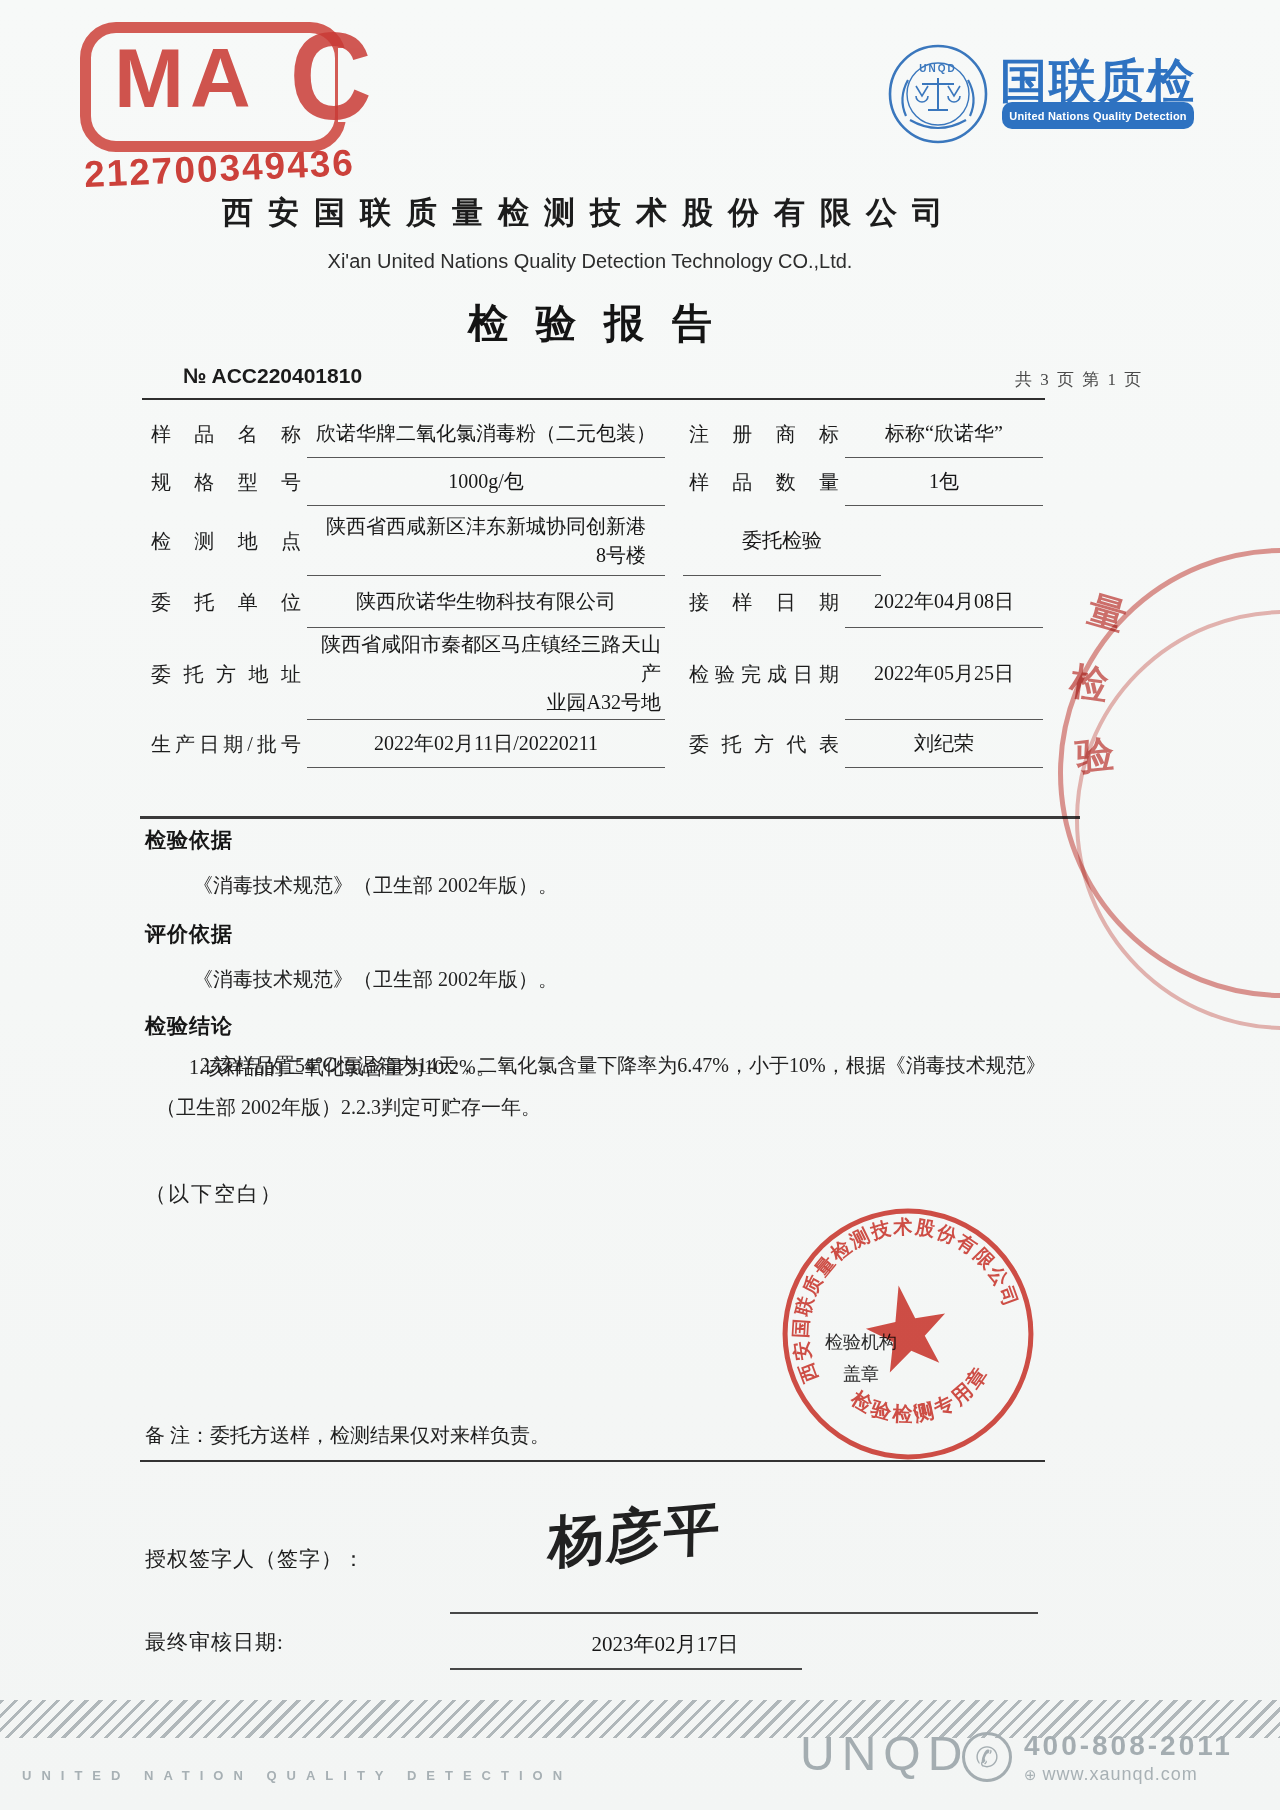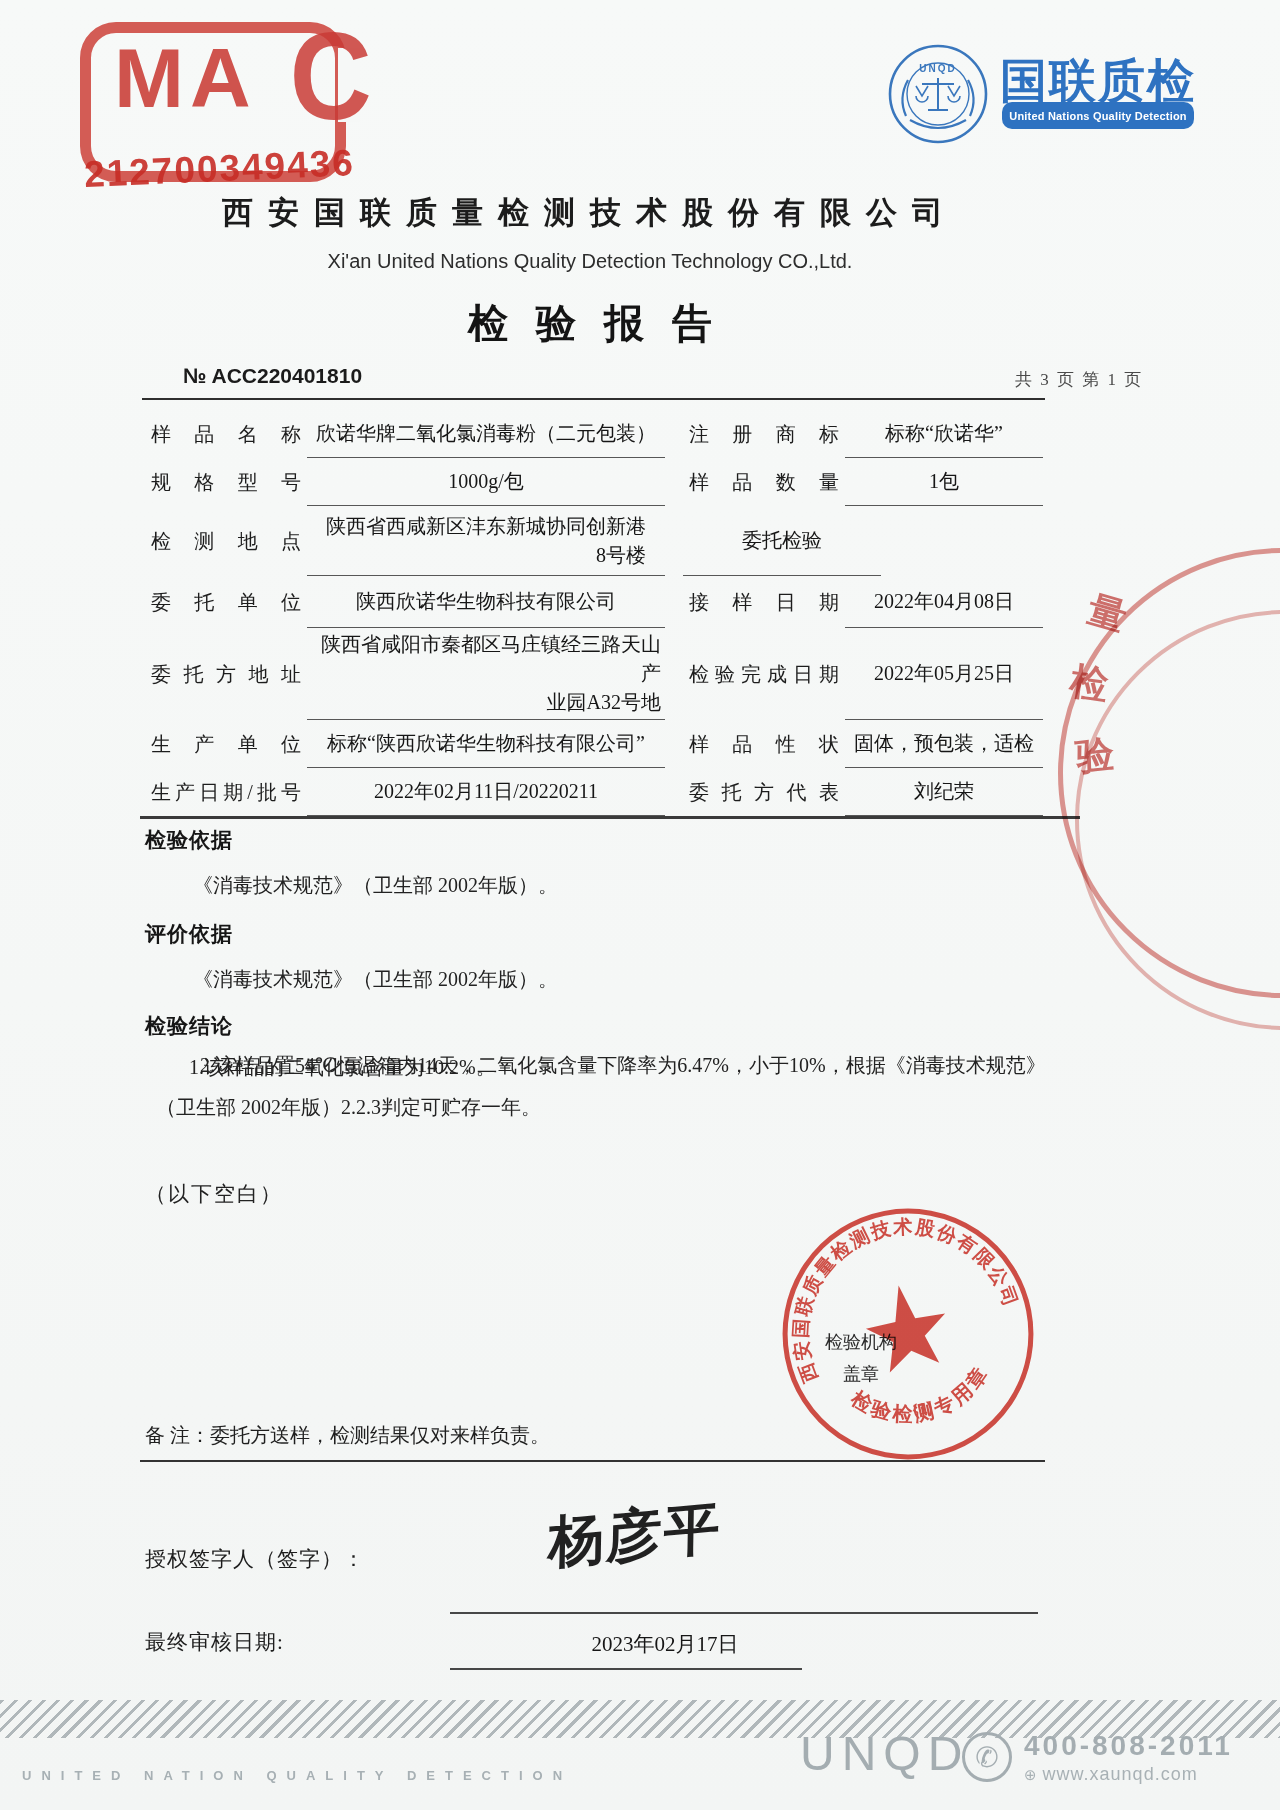--- a/index.html
+++ b/index.html
@@ -12,21 +12,21 @@
   *{margin:0;padding:0;box-sizing:border-box;}
   html,body{background:#e8eae9;}
   #page{
     position:relative;width:1280px;height:1810px;overflow:hidden;
     background:linear-gradient(180deg,#f7f9f8 0%,#f5f7f6 55%,#f3f5f4 100%);
     font-family:"Liberation Serif","DejaVu Serif",serif;color:var(--ink);
   }
   .abs{position:absolute;}
 
   
-  .cma-wrap{left:80px;top:22px;width:266px;height:160px;opacity:.92;padding-left:32px;}
+  .cma-wrap{left:80px;top:22px;width:266px;height:130px;opacity:.92;padding-left:32px;}
   .cma-box{position:absolute;inset:0;border:11px solid rgba(201,48,40,.85);border-radius:36px;}
   .cma-gap{position:absolute;right:-14px;top:26px;width:22px;height:74px;background:var(--paper);}
   .cma-ma{position:absolute;left:34px;top:14px;font-family:"Liberation Sans","DejaVu Sans",sans-serif;
     font-weight:800;font-size:84px;line-height:1;color:rgba(198,44,38,.88);letter-spacing:6px;}
   .cma-c{position:absolute;right:-30px;top:-8px;font-family:"Liberation Sans","DejaVu Sans",sans-serif;
     font-weight:800;font-size:124px;line-height:1;color:rgba(198,44,38,.85);transform:scaleX(.92);}
   .cma-num{left:84px;top:148px;font-family:"Liberation Sans","DejaVu Sans",sans-serif;font-weight:700;
     font-size:37px;color:rgba(198,44,38,.9);letter-spacing:2px;transform:rotate(-2.5deg);}
 
   
@@ -194,31 +194,20 @@
       <div class="val v1">陕西省咸阳市秦都区马庄镇经三路天山产
 业园A32号地</div>
       <div class="gap"></div>
       <div class="lab lab2">
           <div>检验完成日期</div>
         </div>
       <div class="val v2">2022年05月25日</div>
     </div>
     <div class="t-row r48">
       <div class="lab">
-          <div>生产单位</div>
-        </div>
-      <div class="val v1">标称“陕西欣诺华生物科技有限公司”</div>
-      <div class="gap"></div>
-      <div class="lab lab2">
-          <div>样品性状</div>
-        </div>
-      <div class="val v2">固体，预包装，适检</div>
-    </div>
-    <div class="t-row r48">
-      <div class="lab">
           <div>生产日期/批号</div>
         </div>
       <div class="val v1">2022年02月11日/20220211</div>
       <div class="gap"></div>
       <div class="lab lab2">
           <div>委托方代表</div>
         </div>
       <div class="val v2">刘纪荣</div>
     </div>
   </div>

